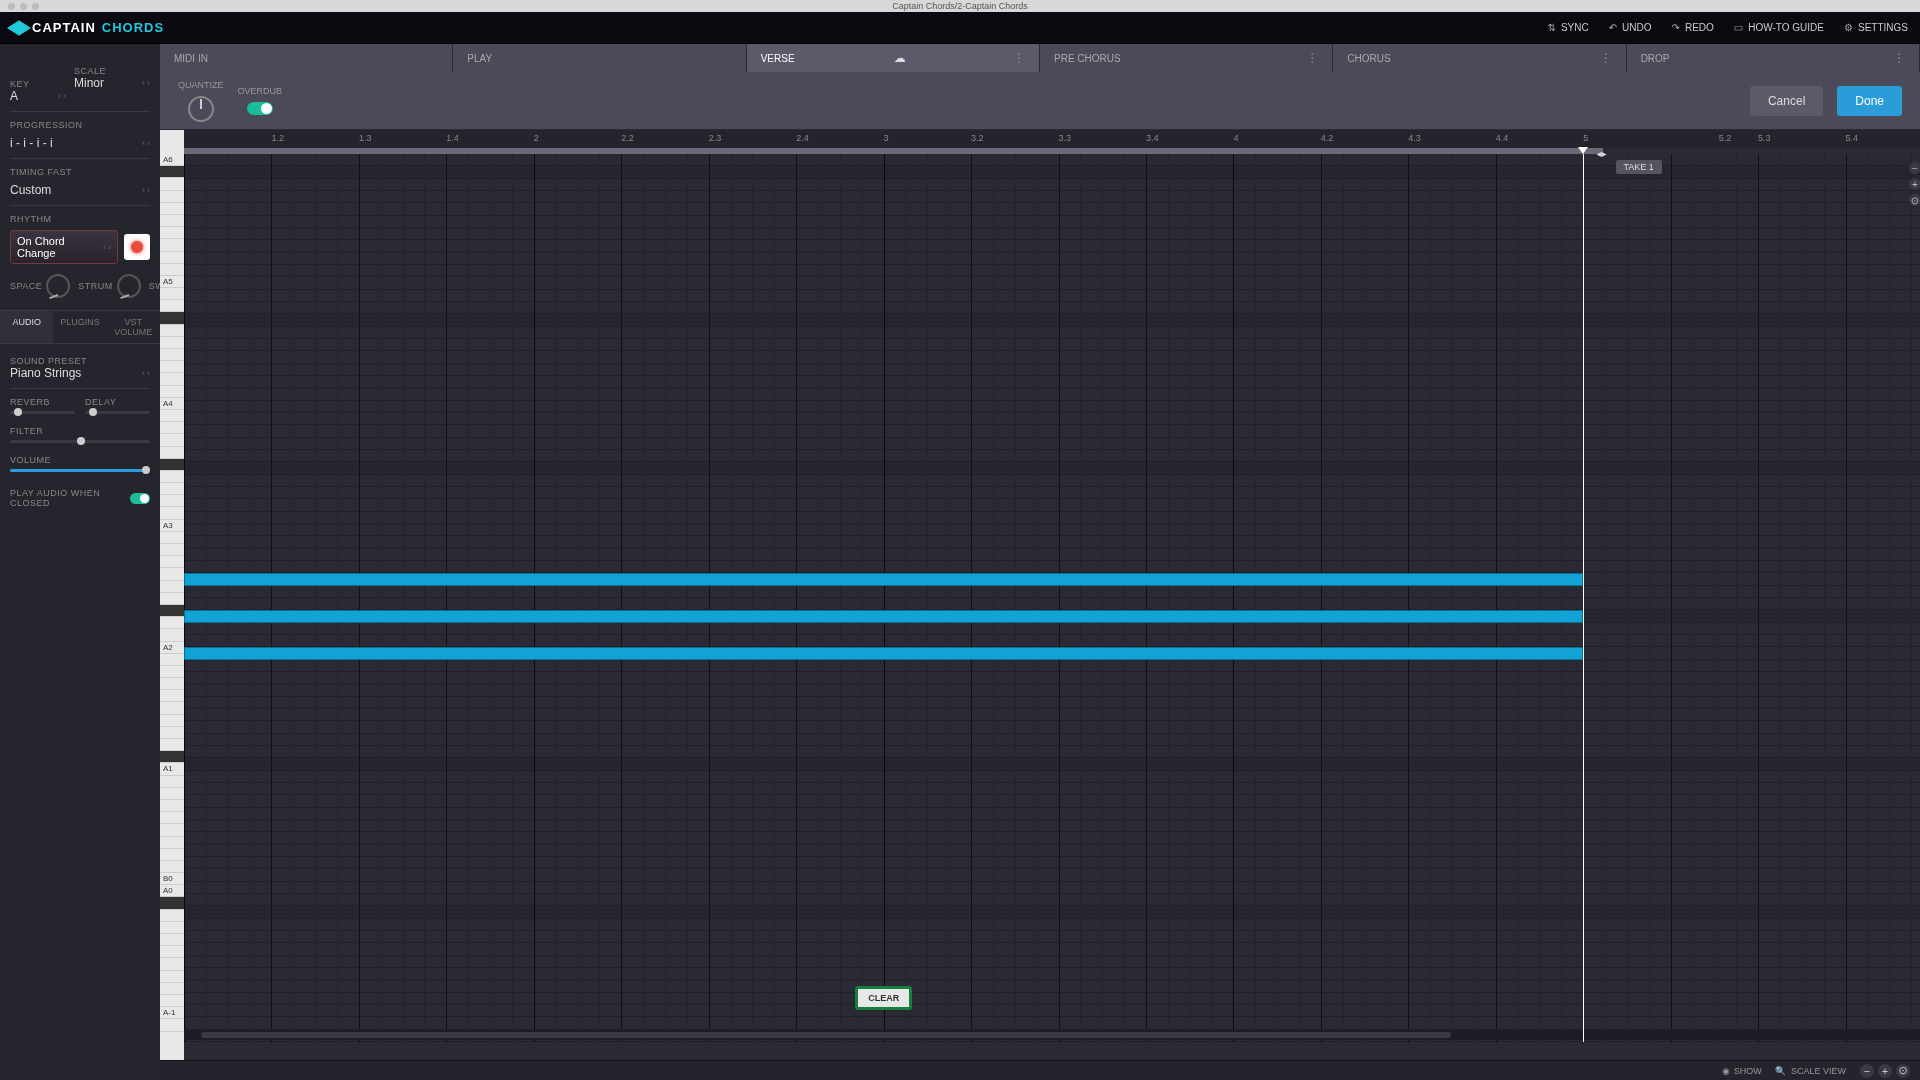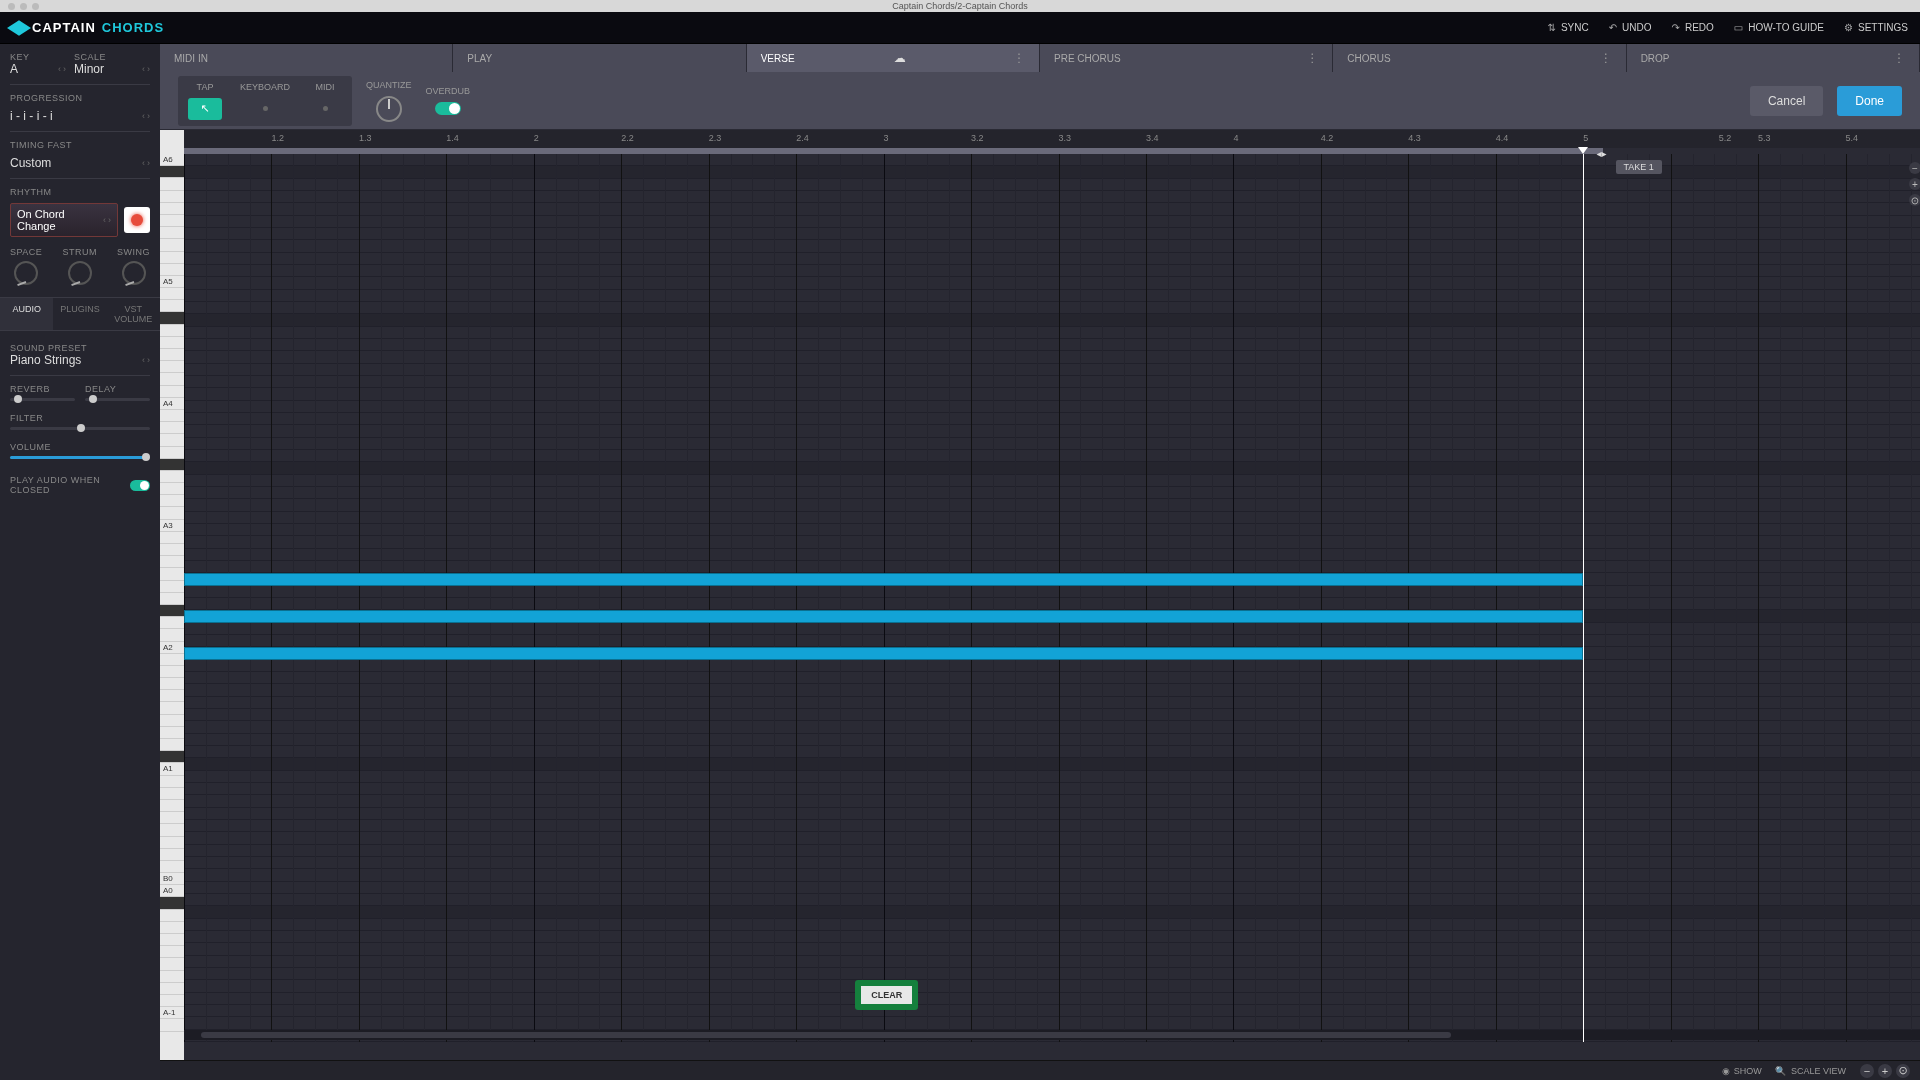--- a/index.html
+++ b/index.html
@@ -32,21 +32,21 @@
 .spinner { display:flex; gap:2px; color:#666; font-size:9px; }
 .spinner span { cursor:pointer; }
 .divider { height:1px; background:#3a3a44; margin:2px 0; }
 
 .rhythm-box { display:flex; align-items:center; gap:6px; }
 .rhythm-val { flex:1; background:linear-gradient(#3a3340,#2a232c); border:1px solid #733838; border-radius:2px; padding:4px 6px; font-size:11px; color:#fff; display:flex; align-items:center; justify-content:space-between; }
 .rec-btn { width:26px; height:26px; background:#fff; border-radius:3px; display:flex; align-items:center; justify-content:center; cursor:pointer; }
 .rec-btn .circle { width:12px; height:12px; border-radius:50%; background:#e74c3c; box-shadow:0 0 4px #e74c3c; }
 
 .knob-row { display:flex; justify-content:space-between; gap:8px; margin-top:4px; }
-.knob-col { display:flex; flex-direction:column; align-items:center; gap:4px; }
+.knob-col { display:flex; flex-direction:row; align-items:center; gap:4px; }
 .knob { width:24px; height:24px; border-radius:50%; border:2px solid #555; position:relative; cursor:pointer; }
 .knob::after { content:""; position:absolute; width:2px; height:9px; background:#aaa; left:50%; bottom:1px; transform-origin:bottom; transform:translateX(-50%) rotate(-110deg); }
 
 .tabs { display:flex; border-top:1px solid #3a3a44; border-bottom:1px solid #3a3a44; margin:6px -10px 0; }
 .tab { flex:1; text-align:center; padding:6px 2px; font-size:9px; color:#777; cursor:pointer; }
 .tab.active { background:#30303a; color:#ddd; }
 
 .slider-track { height:3px; background:#3a3a44; border-radius:2px; position:relative; margin-top:4px; }
 .slider-thumb { position:absolute; width:8px; height:8px; background:#ccc; border-radius:50%; top:-3px; cursor:pointer; }
 .vol-fill { position:absolute; height:100%; background:#2a9cd8; border-radius:2px; }
@@ -96,21 +96,21 @@
 .vline.chord { width:1px; background:#0a0a10; }
 
 .note { position:absolute; height:9px; background:#12a3d6; border:1px solid #0a7090; z-index:2; }
 
 .playhead { position:absolute; top:0; bottom:0; width:1px; background:#fff; z-index:5; }
 .playhead-marker { position:absolute; top:-7px; left:-5px; width:0; height:0; border-left:5px solid transparent; border-right:5px solid transparent; border-top:7px solid #fff; }
 .loop-handle { position:absolute; top:18px; width:8px; height:10px; z-index:6; color:#ddd; font-size:10px; display:flex; }
 
 .take-badge { position:absolute; background:#555560; color:#ddd; font-size:9px; padding:2px 8px; border-radius:2px; z-index:6; }
 
-.clear-btn { position:absolute; background:#e8e8e8; color:#333; font-size:9px; font-weight:bold; padding:4px 10px; border-radius:3px; cursor:pointer; z-index:6; border:6px solid #15803d;text-align:right; }
+.clear-btn { position:absolute; background:#e8e8e8; color:#333; font-size:9px; font-weight:bold; padding:4px 10px; border-radius:3px; cursor:pointer; z-index:6; border:3px solid #15803d;text-align:right; }
 
 
 .bottombar { height:20px; background:#24242c; display:flex; align-items:center; padding:0 10px; font-size:9px; color:#999; border-top:1px solid #111; }
 .bottombar .spacer { flex:1; }
 .bottombar .ctl { display:flex; align-items:center; gap:4px; margin-left:14px; cursor:pointer; }
 .zoom-btn { width:14px; height:14px; border-radius:50%; background:#3a3a44; color:#ccc; display:flex; align-items:center; justify-content:center; font-size:11px; cursor:pointer; }
 .hscroll { position:absolute; bottom:20px; left:24px; right:0; height:10px; background:#1c1c24; z-index:4; }
 .hscroll-thumb { position:absolute; height:6px; top:2px; background:#3a3a44; border-radius:3px; cursor:pointer; }
 .vscroll-side { position:absolute; right:0; top:28px; bottom:30px; width:10px; z-index:4; display:flex; flex-direction:column; align-items:center; justify-content:flex-start; gap:4px; padding-top:4px; }
 .side-zoom { width:12px; height:12px; border-radius:50%; background:#3a3a44; color:#bbb; font-size:10px; display:flex; align-items:center; justify-content:center; cursor:pointer; }
@@ -154,21 +154,21 @@
         <span class="ic">⚙</span>
         <span>SETTINGS</span>
       </div>
   </div>
 </div>
 
 <div class="main">
 
   <div class="sidebar">
     <div class="sec-row">
-      <div style="flex:0 0 40%;">
+      <div style="flex:0 0 40%;margin-top:27px;">
         <div class="sec-label">KEY</div>
         <div class="sec-row">
           <span class="sec-val">A</span>
           <div class="spinner">
               <span>‹</span>
               <span>›</span>
             </div>
         </div>
       </div>
       <div style="flex:1; margin-left:8px;">
@@ -305,40 +305,20 @@
           <span>CHORUS</span>
           <span class="menu-dots">⋮</span>
         </div>
       <div class="section-tab">
           <span>DROP</span>
           <span class="menu-dots">⋮</span>
         </div>
     </div>
 
     <div class="toolbar">
-      <div class="mode-box">
-        <div class="mode-col">
-            <div class="lbl">TAP</div>
-            <div class="mode-btn active">
-              <span style="font-size:11px;">↖</span>
-            </div>
-          </div>
-        <div class="mode-col">
-            <div class="lbl">KEYBOARD</div>
-            <div class="mode-btn">
-              <div class="dot"></div>
-            </div>
-          </div>
-        <div class="mode-col">
-            <div class="lbl">MIDI</div>
-            <div class="mode-btn">
-              <div class="dot"></div>
-            </div>
-          </div>
-      </div>
       <div class="mode-col">
           <div class="lbl">QUANTIZE</div>
           <div class="quant-knob"></div>
         </div>
       <div class="mode-col">
           <div class="lbl">OVERDUB</div>
           <div class="overdub-toggle"></div>
         </div>
       <div class="spacer"></div>
       <button class="btn btn-cancel">Cancel</button>

